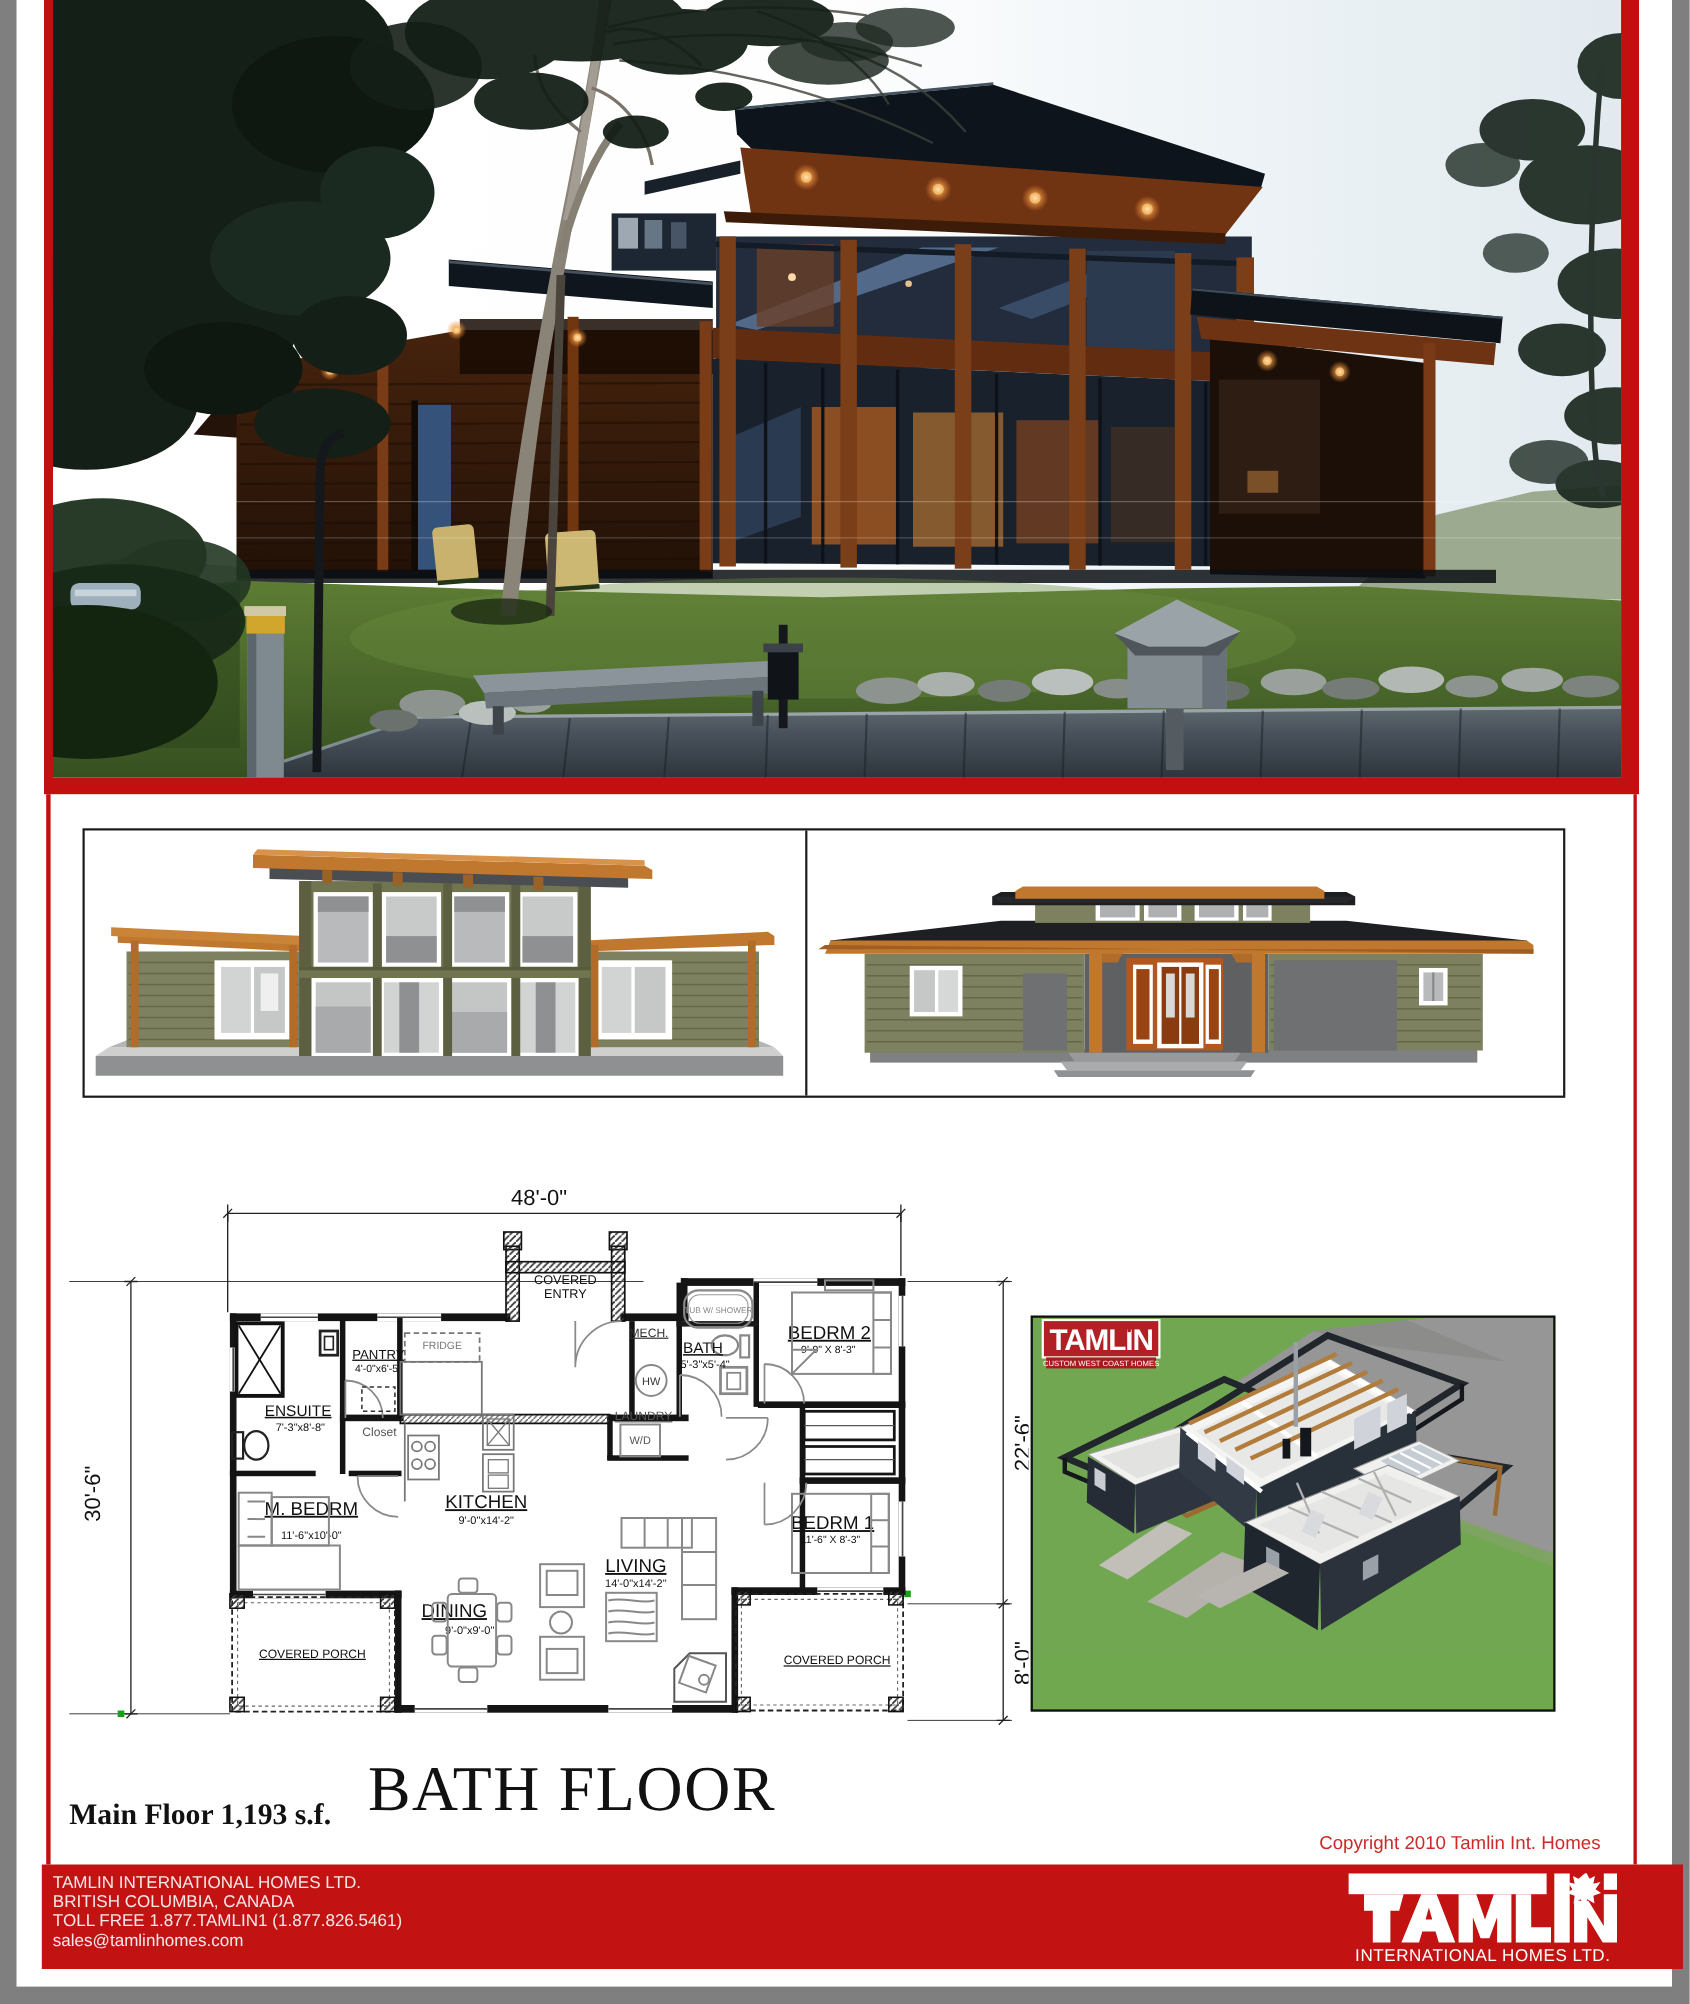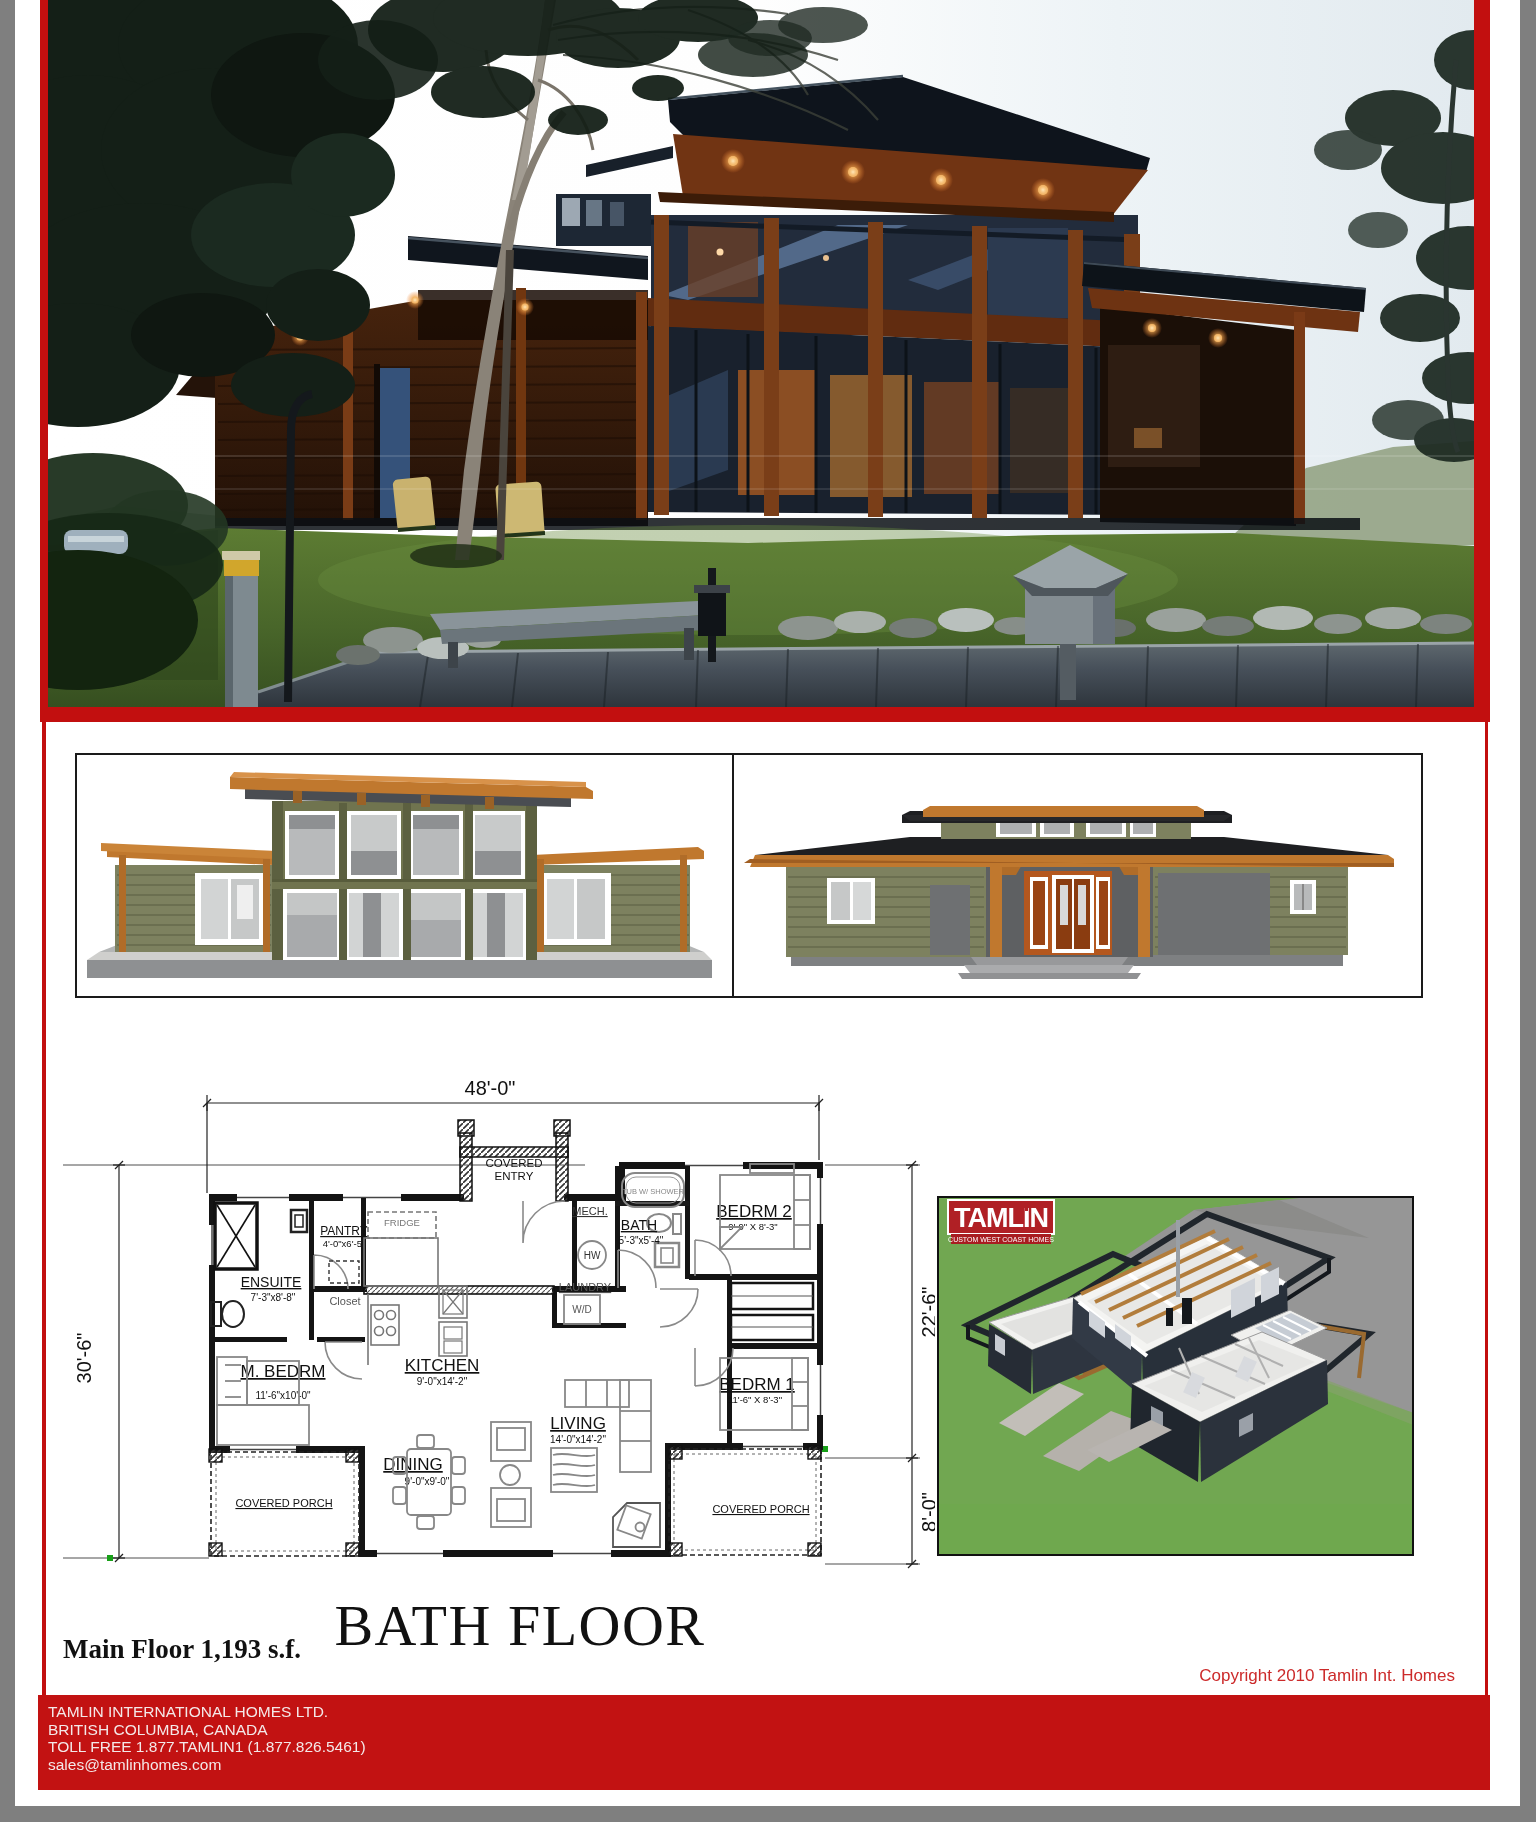--- a/index.html
+++ b/index.html
@@ -12,21 +12,21 @@
   #redL{left:42px;top:722px;width:3.5px;height:973px;background:#c20f0f;}
   #redR{left:1485px;top:722px;width:3px;height:973px;background:#c20f0f;}
   #elevbox{left:75px;top:753px;width:1348px;height:245px;border:2px solid #1a1a1a;background:#fff;box-sizing:border-box;}
   #elevdiv{left:655px;top:0;width:2px;height:241px;background:#1a1a1a;}
   #planarea{left:55px;top:1075px;width:880px;height:500px;}
   #isobox{left:937px;top:1196px;width:477px;height:360px;background:#6fa84e;border:2px solid #111;box-sizing:border-box;overflow:hidden;}
   #mainfloor{left:300px;top:1592px;width:440px;text-align:center;font-family:"Liberation Serif",serif;
              font-size:58px;color:#111;letter-spacing:1.5px;}
   #mfsf{left:63px;top:1634px;font-family:"Liberation Serif",serif;font-weight:bold;font-size:27px;color:#111;}
   #copyright{left:1000px;top:1666px;width:455px;text-align:right;font-size:17px;color:#cc2a2a;}
-  #footer{left:38px;top:1695px;width:1452px;height:95px;background:#c21212;color:#fff;}
+  #footer{left:38px;top:1695px;width:1452px;height:95px;background:#c21212;color:#fff;padding-left:40px;}
   #fleft{left:10px;top:8px;font-size:15.5px;line-height:17.5px;color:#f4e8e8;}
   #fcenter{left:475px;top:22px;width:500px;text-align:center;font-size:29px;color:#fff;}
 </style>
 </head>
 <body>
 <div id="page" class="abs"></div>
 <div id="photoframe" class="abs">
   <div id="photo" class="abs">
 <svg width="1426" height="707" viewBox="0 0 1426 707" xmlns="http://www.w3.org/2000/svg">
 <defs>
@@ -855,13 +855,29 @@
  <rect x="12" y="36" width="100" height="10" fill="#a81c20"></rect>
  <text x="62" y="44" font-family="Liberation Sans, sans-serif" font-size="7" text-anchor="middle" fill="#ffffff">CUSTOM WEST COAST HOMES</text>
 </g>
 </svg>
 </div>
 <div id="mainfloor" class="abs">BATH FLOOR</div>
 <div id="mfsf" class="abs">Main Floor 1,193 s.f.</div>
 <div id="copyright" class="abs">Copyright 2010 Tamlin Int. Homes</div>
 <div id="footer" class="abs">
   <div id="fleft" class="abs">TAMLIN INTERNATIONAL HOMES LTD.<br>BRITISH COLUMBIA, CANADA<br>TOLL FREE 1.877.TAMLIN1 (1.877.826.5461)<br>sales@tamlinhomes.com</div>
+  <div class="abs" style="left:1182px;top:8px;">
+<svg width="258" height="84" viewBox="0 0 258 84" xmlns="http://www.w3.org/2000/svg">
+<g fill="#ffffff">
+ <rect x="6" y="0" width="180" height="19"></rect>
+ <path d="M 20,19 L 56,19 L 52,34 L 44,34 L 44,63 L 28,63 L 28,34 L 20,34 Z"></path>
+ <path d="M 54,63 L 72,19 L 86,19 L 103,63 L 88,63 L 85,53 L 73,53 L 70,63 Z M 76,42 L 82,42 L 79,31 Z"></path>
+ <path d="M 106,63 L 106,19 L 122,19 L 130,42 L 138,19 L 154,19 L 154,63 L 141,63 L 141,40 L 134,59 L 126,59 L 119,40 L 119,63 Z"></path>
+ <path d="M 158,63 L 158,19 L 172,19 L 172,49 L 190,49 L 190,63 Z"></path>
+ <rect x="193" y="0" width="14" height="63"></rect>
+ <path d="M 211,63 L 211,25 L 224,25 L 238,48 L 238,19 L 250,19 L 250,63 L 237,63 L 223,40 L 223,63 Z"></path>
+ <rect x="238" y="0" width="12" height="15"></rect>
+ <path d="M 222,-1 l 3,6 5,-2.5 -1.5,7 6.5,-1.5 -4.5,6.5 5,3.5 -7,2.5 1,7 -6.5,-4 -3,6.5 -3,-6.5 -6.5,4 1,-7 -7,-2.5 5,-3.5 -4.5,-6.5 6.5,1.5 -1.5,-7 5,2.5 z"></path>
+ <text x="128" y="80" font-family="Liberation Sans, sans-serif" font-size="15.5" text-anchor="middle" letter-spacing="0.5">INTERNATIONAL HOMES LTD.</text>
+</g>
+</svg>
+  </div>
 </div>
 
 </body></html>

